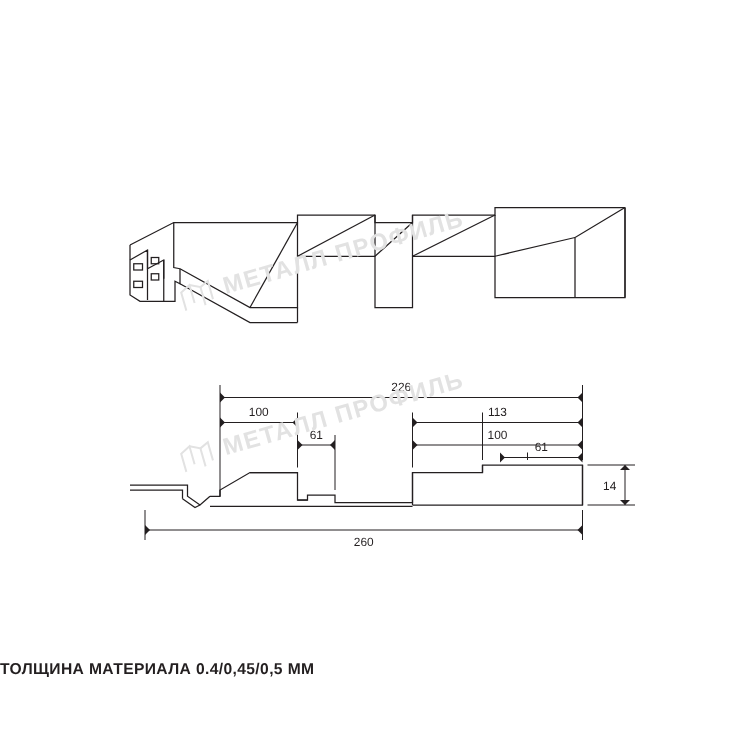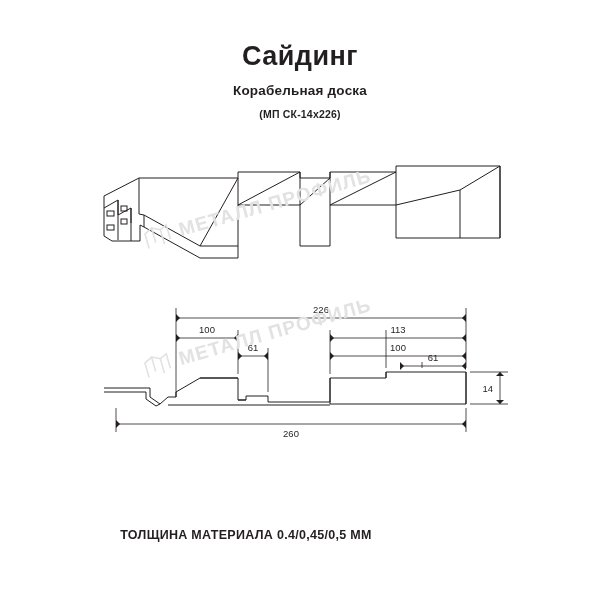--- a/index.html
+++ b/index.html
@@ -44,21 +44,21 @@
     font-size: 10.5px;
     font-weight: bold;
     margin-top: 10px;
     letter-spacing: 0.2px;
   }
   .footer-block {
     position: absolute;
     left: 0;
     top: 528px;
     width: 492px;
-    text-align: center;
+    text-align: left;
   }
   .footer-text {
     font-size: 12.5px;
     font-weight: bold;
     letter-spacing: 0.3px;
   }
   svg.art {
     position: absolute;
     left: 0;
     top: 0;
@@ -97,25 +97,20 @@
     width: 27px;
     height: 23px;
     position: relative;
   }
 </style>
 </head>
 <body>
 
 <div class="page">
 
-  <div class="title-block">
-    <div class="title-main">Сайдинг</div>
-    <div class="title-sub">Корабельная доска</div>
-    <div class="title-code">(МП СК-14х226)</div>
-  </div>
 
   <svg class="art" viewBox="0 0 600 600">
     <g fill="none" stroke="#231f20" stroke-width="1" stroke-linejoin="miter" stroke-linecap="butt">
 
       <g>
 
         <path d="M104 196 L139 178 L238 178 L238 172 L300 172 L300 178 L330 178 L330 172 L396 172 L396 166 L500 166"></path>
 
         <path d="M104 196 L104 236 L112 241 L140 241 L140 225 L144 227 L144 215"></path>
 

